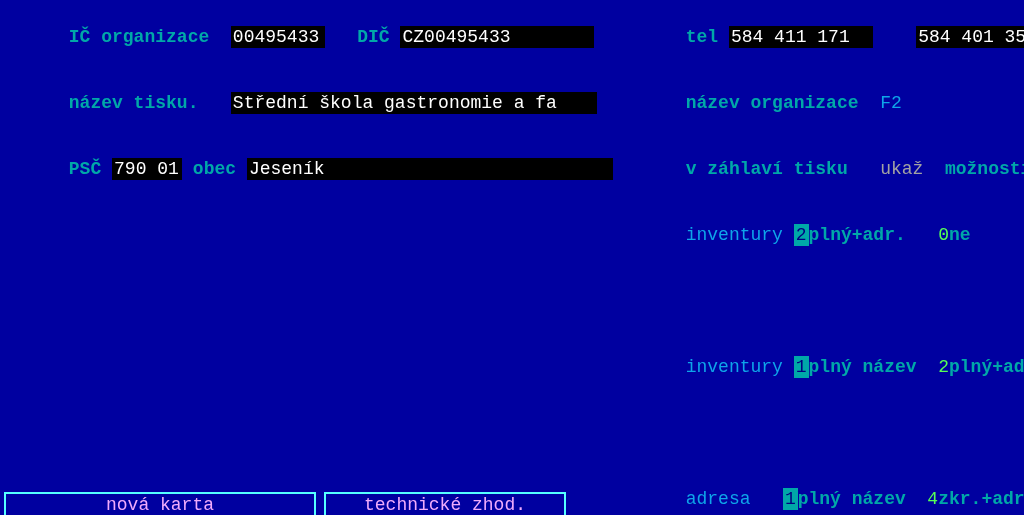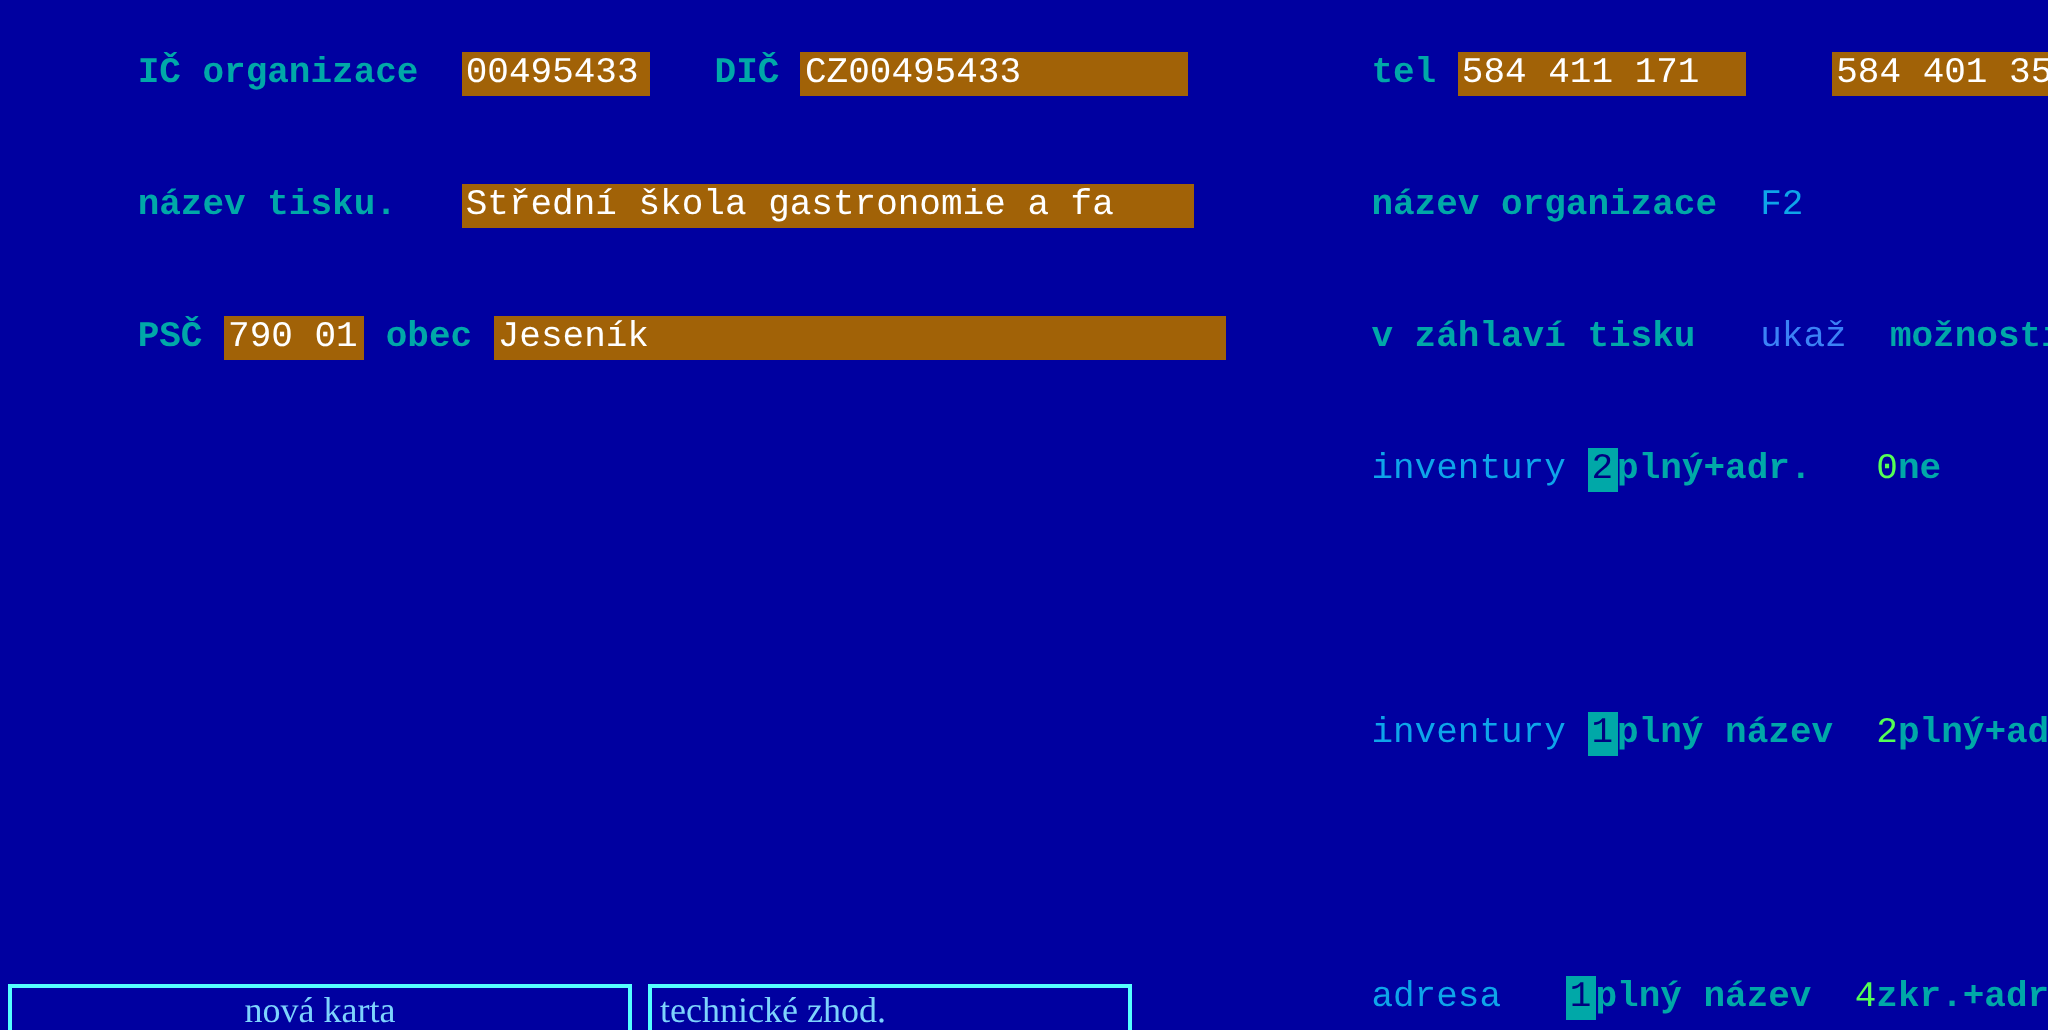--- a/index.html
+++ b/index.html
@@ -9,26 +9,26 @@
     font-family: "Consolas", "Courier New", monospace;
     font-size: 18px;
     line-height: 22px;
     width: 1024px;
     height: 515px;
     box-sizing: border-box;
     overflow: hidden;
     color: #00a8a8;
   }
   .cyan   { color: #00a8a8; font-weight: bold; }
-  .bcyan  { color: #7dd3fc; font-family: Liberation Serif, serif; }
-  .yellow { color: #3b82f6; }
+  .bcyan  { color: #f0abfc; }
+  .yellow { color: #a3a3a3; }
   .green  { color: #55ff55; }
   .white  { color: #0ea5e9; }
   .field {
-    background: #a16207;
+    background: #000000;
     color: #ffffff;
     padding: 0 2px;
     display:inline-block;
   }
   .field-dark {
     background: #00a8a8;
     color: #000080;
     padding: 0 2px;
     display:inline-block;
   }
@@ -88,16 +88,16 @@
     </div>
   </div>
 </div>
 
 <div class="flex" style="margin-top:-64px">
   <div class="box" style="flex:0 0 300px">
     <div class="row" style="text-align:center"><span class="bcyan">nová karta</span></div>
 
   </div>
   <div class="box" style="flex:0 0 230px">
-    <div class="row" style=""><span class="bcyan">technické zhod.</span></div>
+    <div class="row" style="text-align:center"><span class="bcyan">technické zhod.</span></div>
 
   </div>
 </div>
 
 </body></html>

